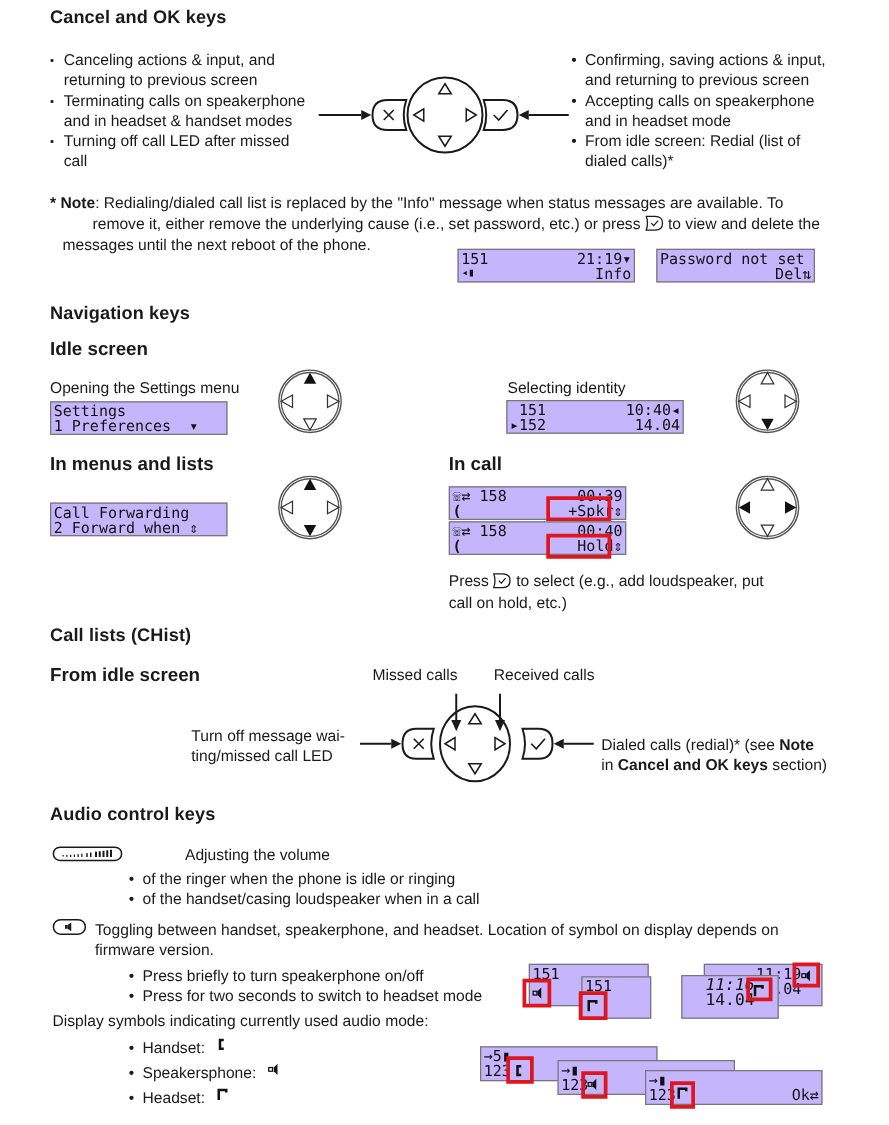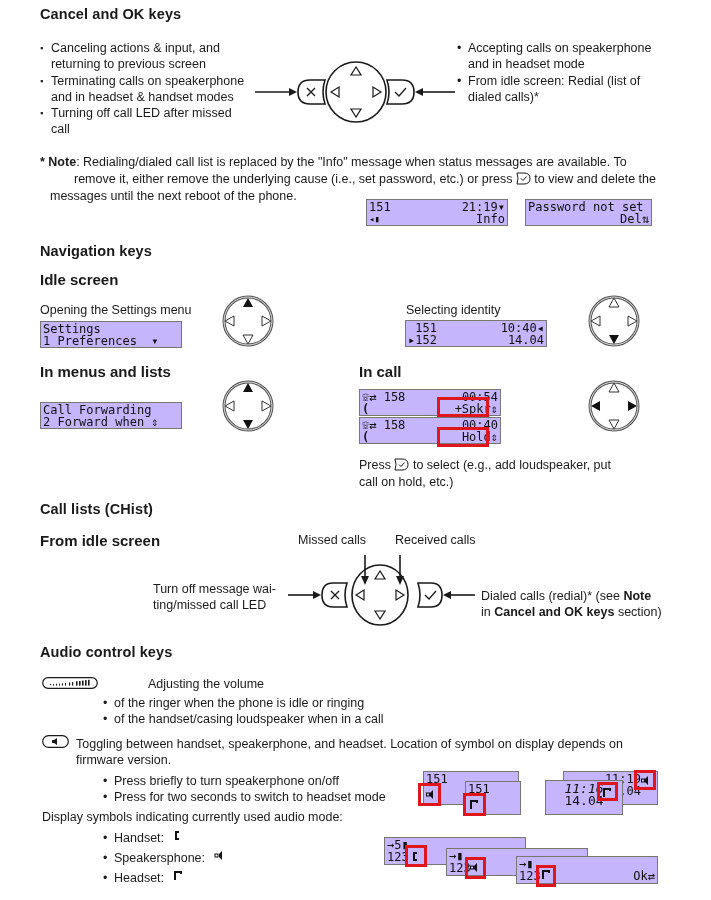--- a/index.html
+++ b/index.html
@@ -25,20 +25,21 @@
 
 <h2 style="left:40px;top:6px;">Cancel and OK keys</h2>
 
 <ul class="bul sq" style="left:40px;top:40px;">
   <li><span>Canceling actions &amp; input, and</span><br><span>returning to previous screen</span></li>
   <li><span>Terminating calls on speakerphone</span><br><span>and in headset &amp; handset modes</span></li>
   <li><span>Turning off call LED after missed</span><br><span>call</span></li>
 </ul>
 
 <ul class="bul" style="left:457px;top:40px;">
+  <li><span>Confirming, saving actions &amp; input,</span><br><span>and returning to previous screen</span></li>
   <li><span>Accepting calls on speakerphone</span><br><span>and in headset mode</span></li>
   <li><span>From idle screen:  Redial (list of</span><br><span>dialed calls)*</span></li>
 </ul>
 
 <svg style="left:255px;top:60px;" width="200" height="70" viewBox="0 0 200 70">
   <g stroke="#1a1a1a" fill="none" stroke-width="1.6">
     <line x1="0" y1="32" x2="34" y2="32"></line>
     <polygon points="34,28 42,32 34,36" fill="#1a1a1a" stroke="none"></polygon>
     <path d="M70,20 L55,20 Q43,20 43,32 Q43,44 55,44 L70,44 Q66,32 70,20 Z"></path>
     <path d="M52,28 L60,36 M60,28 L52,36" stroke-width="1.3"></path>
@@ -118,21 +119,21 @@
   <circle cx="26" cy="26" r="24" fill="none" stroke="#555" stroke-width="3"></circle>
   <circle cx="26" cy="26" r="24" fill="none" stroke="#fff" stroke-width="0.8"></circle>
   <polygon points="26,3 21,12 31,12" fill="#111"></polygon>
   <polygon points="26,49 21,40 31,40" fill="#111"></polygon>
   <polygon points="3,26 12,21 12,31" fill="#fff" stroke="#333" stroke-width="1"></polygon>
   <polygon points="49,26 40,21 40,31" fill="#fff" stroke="#333" stroke-width="1"></polygon>
 </svg>
 
 <h3 style="left:359px;top:363px;">In call</h3>
 <div class="lcd" style="left:359px;top:389px;width:142px;height:27px;">
-  <div class="row"><span>☏⇄ 158</span><span>00:54</span></div>
+  <div class="row"><span>☏⇄ 158</span><span>00:39</span></div>
   <div class="row"><span style="font-weight:bold;">(</span><span>+Spkr⇕</span></div>
 </div>
 <div class="hl" style="left:437px;top:397px;width:52px;height:20px;"></div>
 <div class="lcd" style="left:359px;top:417px;width:142px;height:27px;">
   <div class="row"><span>☏⇄ 158</span><span>00:40</span></div>
   <div class="row"><span style="font-weight:bold;">(</span><span>Hold⇕</span></div>
 </div>
 <div class="hl" style="left:437px;top:427px;width:52px;height:20px;"></div>
 
 <svg style="left:588px;top:380px;" width="52" height="52" viewBox="0 0 52 52">

